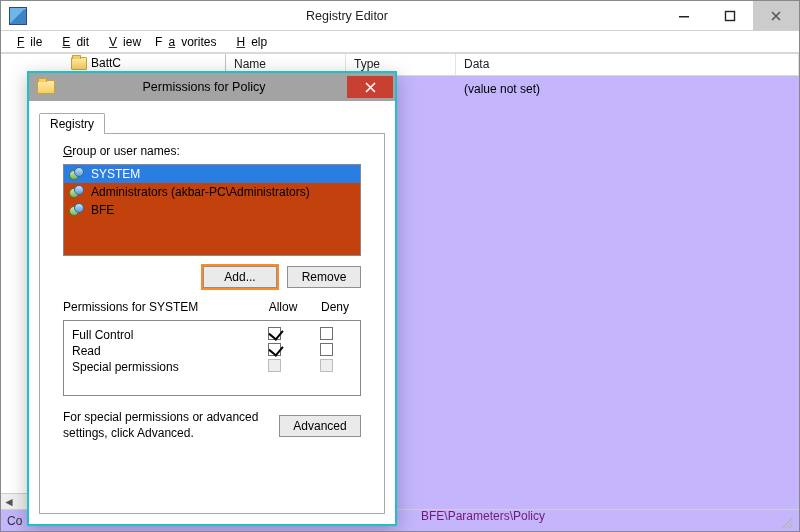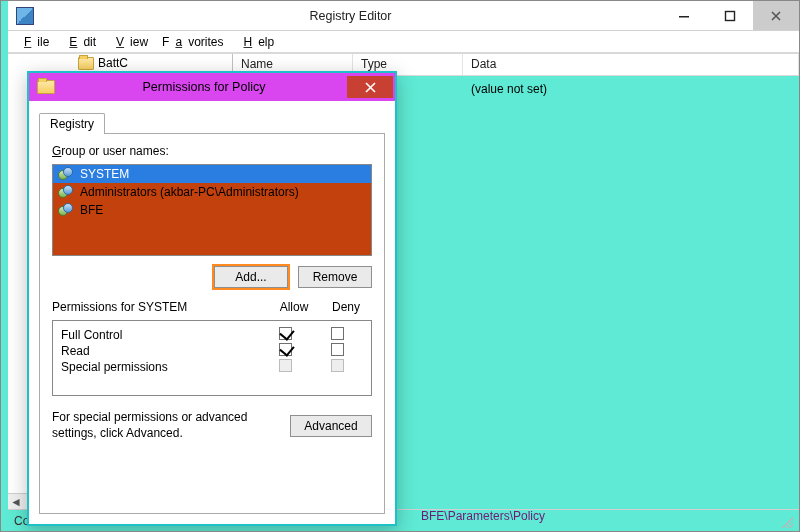--- a/index.html
+++ b/index.html
@@ -11,24 +11,23 @@
     width: 800px;
     height: 532px;
     position: relative;
     overflow: hidden;
     border: 1px solid #888;
   }
   
   .main-window {
     position: absolute;
     inset: 0;
-    background: #5eead4;
+    background: #c4b5fd;
     display: flex;
     flex-direction: column;
-    padding-left: 7px;
   }
   .titlebar {
     height: 30px;
     display: flex;
     align-items: center;
     background: #fff;
     border-bottom: 1px solid #d0d0d0;
   }
   .titlebar .appicon {
     width: 18px; height: 18px;
@@ -144,21 +143,21 @@
     left: 26px; top: 70px;
     width: 370px;
     height: 455px;
     background: #fff;
     border: 2px solid #1fc1c9;
     box-shadow: 0 5px 18px rgba(0,0,0,.25);
     display:flex;flex-direction:column;
   }
   .dlg-titlebar{
     height: 28px;
-    background:#d946ef;
+    background:#a3a3a3;
     display:flex;align-items:center;
     color:#000;
   }
   .dlg-folder{
     width:18px;height:14px;margin:0 6px 0 8px;
     background:linear-gradient(#ffe9a8,#f6cf62);
     border:1px solid #c9a33a;border-radius:1px;position:relative;
   }
   .dlg-folder::before{content:"";position:absolute;top:-3px;left:0;width:7px;height:3px;background:#f6cf62;border:1px solid #c9a33a;border-bottom:none;border-radius:1px 1px 0 0;}
   .dlg-title{flex:1;text-align:center;font-size:12.5px;color:#000;}
@@ -172,21 +171,21 @@
   .tabstrip{height:24px;display:flex;align-items:flex-end;}
   .tab{
     border:1px solid #aaa;border-bottom:none;
     padding:3px 10px;background:#fff;
     border-radius:2px 2px 0 0;
     font-size:12px;
     position:relative;top:1px;z-index:2;
   }
   .tab-panel{
     flex:1;border:1px solid #aaa;background:#fff;
-    padding:10px 12px;display:flex;flex-direction:column;
+    padding:10px 23px;display:flex;flex-direction:column;
     gap:6px;
   }
   .label{font-size:12px;color:#000;}
   .ul2{text-decoration:underline;}
   .userlist{
     height:92px;border:1px solid #888;background:#c2410c;
     overflow:hidden;
   }
   .user-row{
     display:flex;align-items:center;gap:6px;

